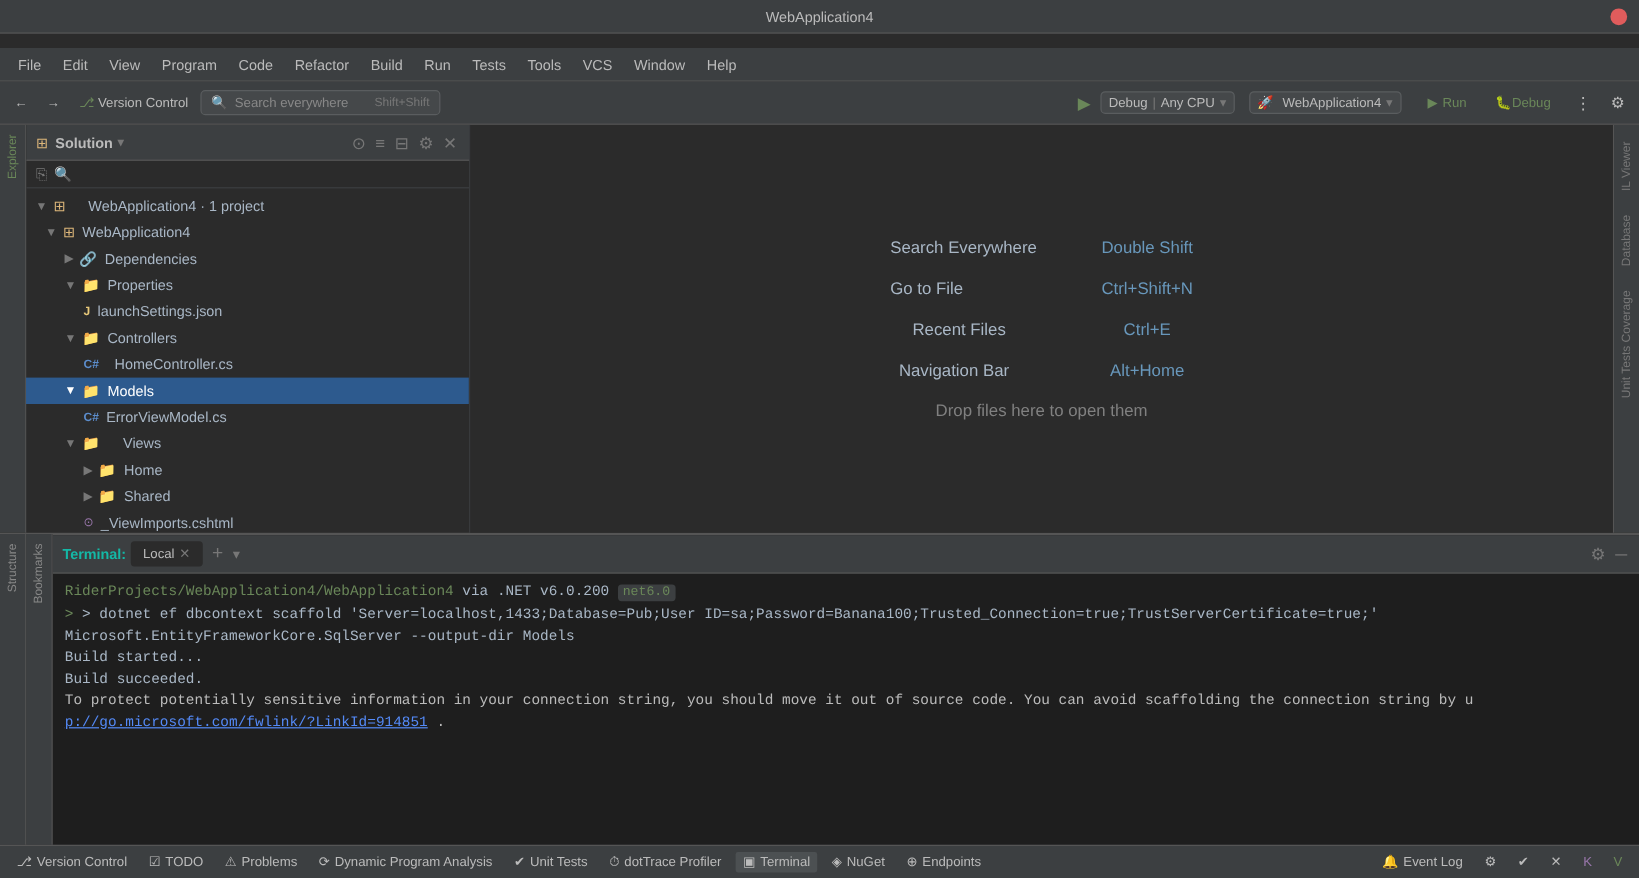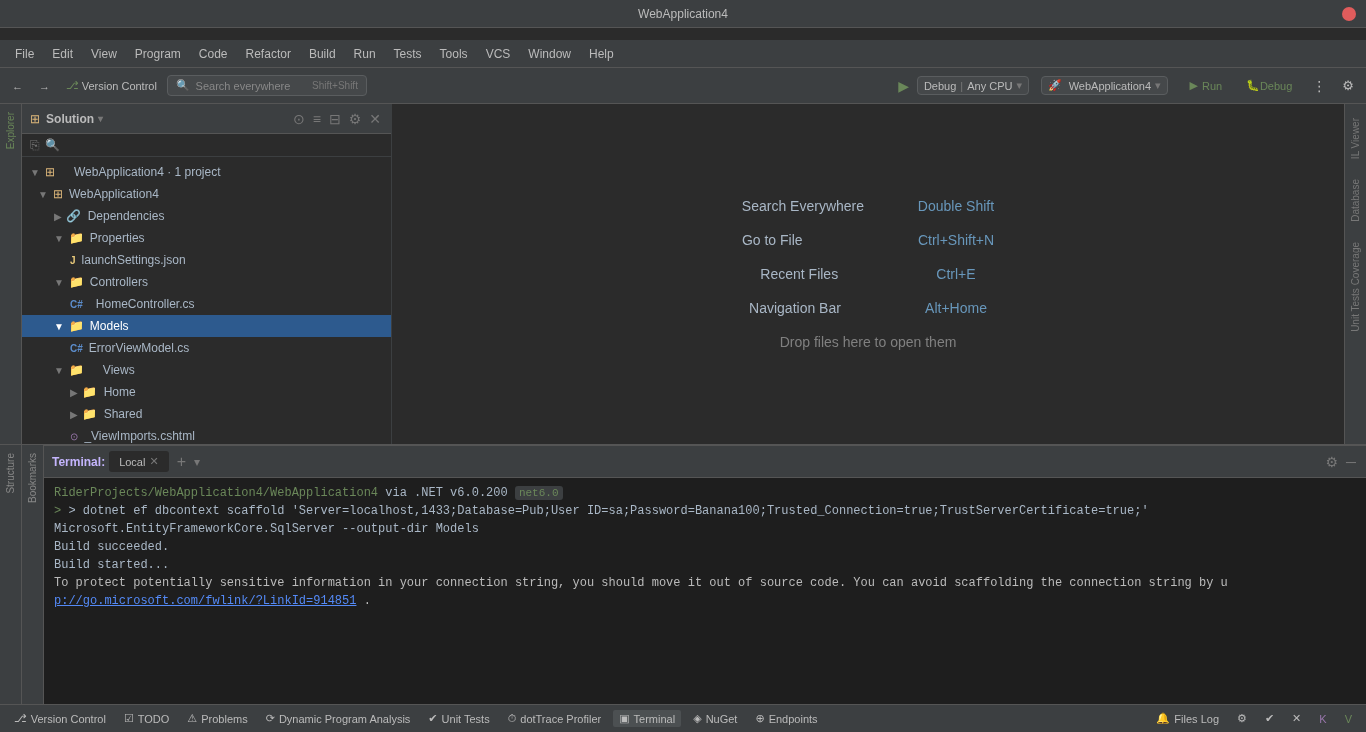--- a/index.html
+++ b/index.html
@@ -269,21 +269,21 @@
     .terminal-tabs {
       background: #3c3f41;
       height: 32px;
       display: flex;
       align-items: center;
       padding: 0 8px;
       border-bottom: 1px solid #555;
       gap: 4px;
     }
     .terminal-label {
-      color: #c4b5fd;
+      color: #14b8a6;
       font-size: 12px;
       font-weight: bold;
     }
     .terminal-tab {
       background: #2b2b2b;
       color: #bbb;
       padding: 4px 10px;
       border-radius: 3px;
       font-size: 11px;
       cursor: pointer;
@@ -630,24 +630,24 @@
         <span class="term-normal"> </span>
         <span class="term-normal">via .NET v6.0.200</span>
         <span class="term-normal"> </span>
         <span style="color:#6a8759; background:#3c3f41; padding:1px 4px; border-radius:3px; font-size:11px;">net6.0</span>
       </div>
       <div>
         <span class="term-prompt">&gt; </span>
         <span class="term-cmd">&gt; dotnet ef dbcontext scaffold 'Server=localhost,1433;Database=Pub;User ID=sa;Password=Banana100;Trusted_Connection=true;TrustServerCertificate=true;' Microsoft.EntityFrameworkCore.SqlServer --output-dir Models</span>
       </div>
       <div>
+        <span class="term-normal">Build started...</span>
+      </div>
+      <div>
         <span class="term-normal">Build succeeded.</span>
-      </div>
-      <div>
-        <span class="term-normal">Build started...</span>
       </div>
       <div>
         <span class="term-warning">To protect potentially sensitive information in your connection string, you should move it out of source code. You can avoid scaffolding the connection string by u</span>
       </div>
       <div>
         <span class="term-link">p://go.microsoft.com/fwlink/?LinkId=914851</span>
         <span class="term-warning">.</span>
       </div>
     </div>
   </div>
@@ -687,20 +687,20 @@
     <span>◈</span>
     <span>NuGet</span>
   </span>
   <span class="status-item">
     <span>⊕</span>
     <span>Endpoints</span>
   </span>
   <div class="status-spacer"></div>
   <span class="status-item">
     <span>🔔</span>
-    <span>Files Log</span>
+    <span>Event Log</span>
   </span>
   <span class="status-item">⚙</span>
   <span class="status-item">✔</span>
   <span class="status-item">✕</span>
   <span class="status-item" style="color:#9876aa;">K</span>
   <span class="status-item" style="color:#6a8759;">V</span>
 </div>
 
 </body></html>

